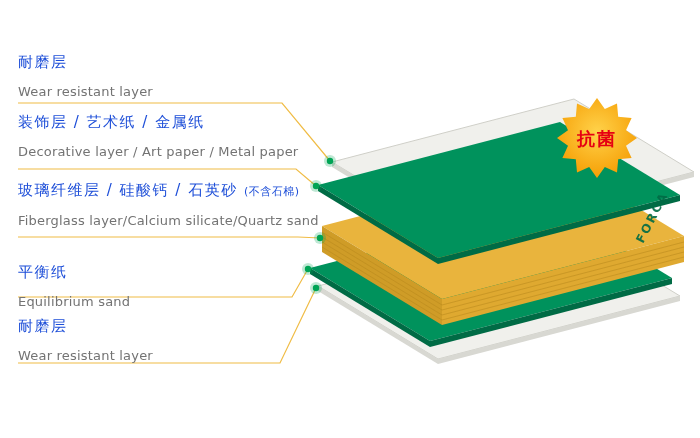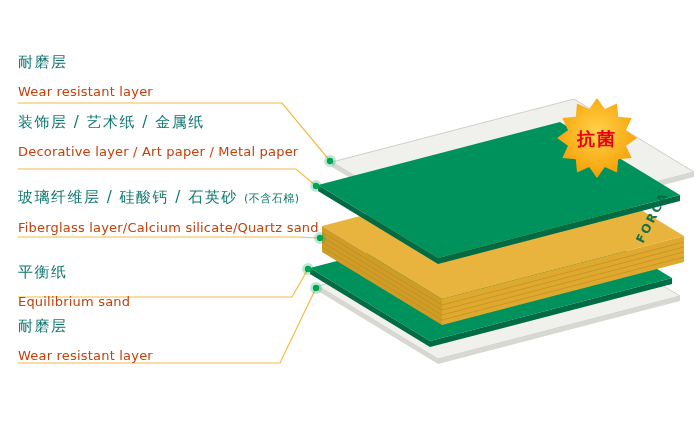--- a/index.html
+++ b/index.html
@@ -9,29 +9,29 @@
     height: 438px;
     background: #ffffff;
     overflow: hidden;
     font-family: "DejaVu Sans", "Liberation Sans", sans-serif;
   }
   .diagram-svg { position: absolute; left: 0; top: 0; }
   .label { position: absolute; left: 18px; }
   .label .zh {
     font-size: 15px;
     line-height: 21px;
-    color: #0f766e;
+    color: #1d4ed8;
     letter-spacing: 1.5px;
     white-space: nowrap;
   }
   .label .zh .note { font-size: 11px; letter-spacing: 0.5px; }
   .label .en {
     font-size: 13px;
     line-height: 16px;
-    color: #c2410c;
+    color: #737373;
     margin-top: 11px;
     letter-spacing: 0.2px;
     white-space: nowrap;
     text-align: right;
   }
 </style>
 </head>
 <body>
 
 <div class="canvas">
@@ -107,21 +107,21 @@
   <div class="label" style="top:52px">
     <div class="zh">耐磨层</div>
     <div class="en">Wear resistant layer</div>
   </div>
 
   <div class="label" style="top:112px">
     <div class="zh">装饰层 / 艺术纸 / 金属纸</div>
     <div class="en">Decorative layer / Art paper / Metal paper</div>
   </div>
 
-  <div class="label" style="top:187px">
+  <div class="label" style="top:180px">
     <div class="zh">
       <span>玻璃纤维层 / 硅酸钙 / 石英砂</span>
       <span class="note">(不含石棉)</span>
     </div>
     <div class="en">Fiberglass layer/Calcium silicate/Quartz sand</div>
   </div>
 
   <div class="label" style="top:262px">
     <div class="zh">平衡纸</div>
     <div class="en">Equilibrium sand</div>

